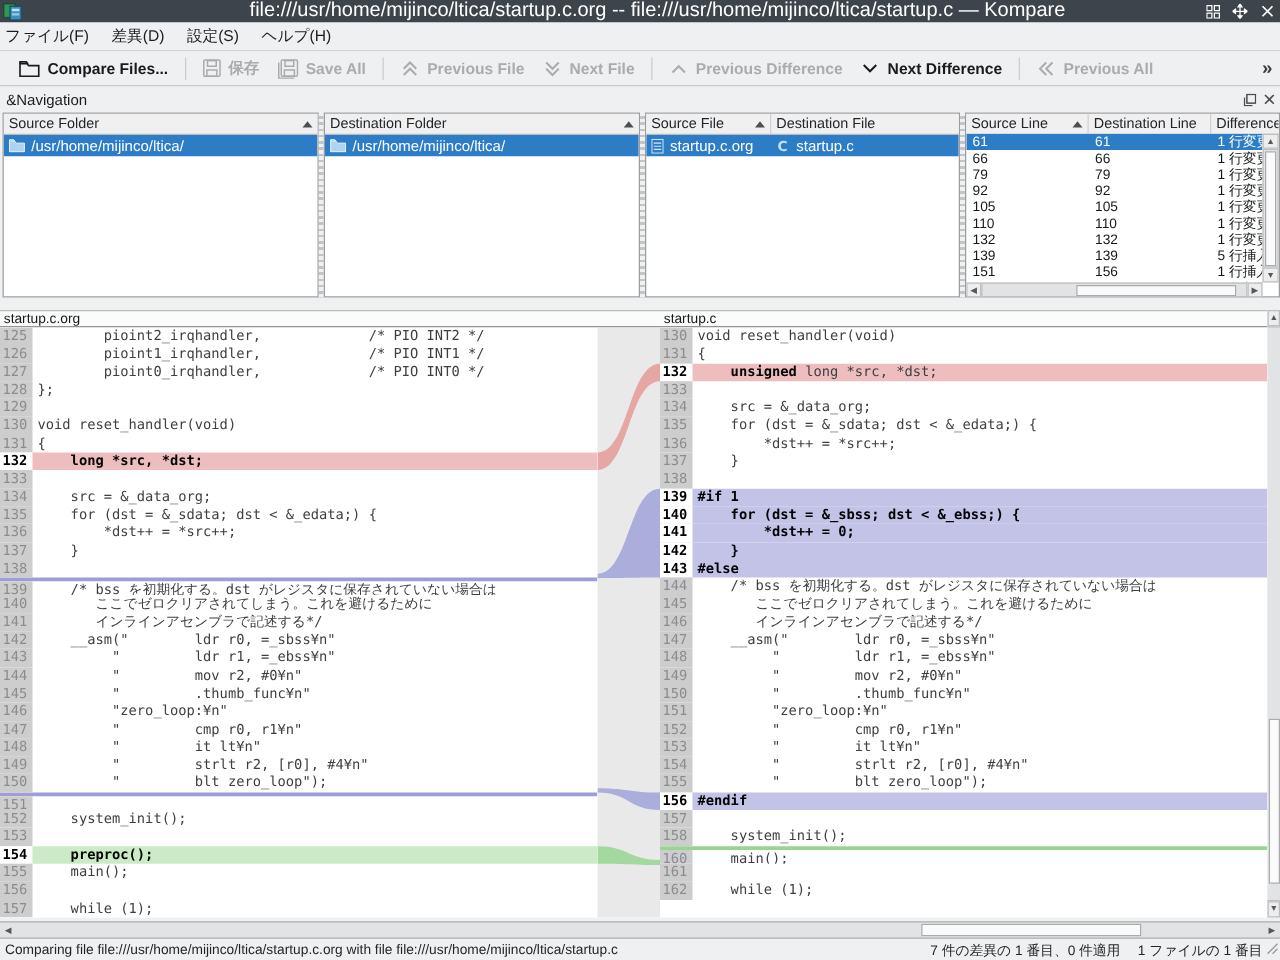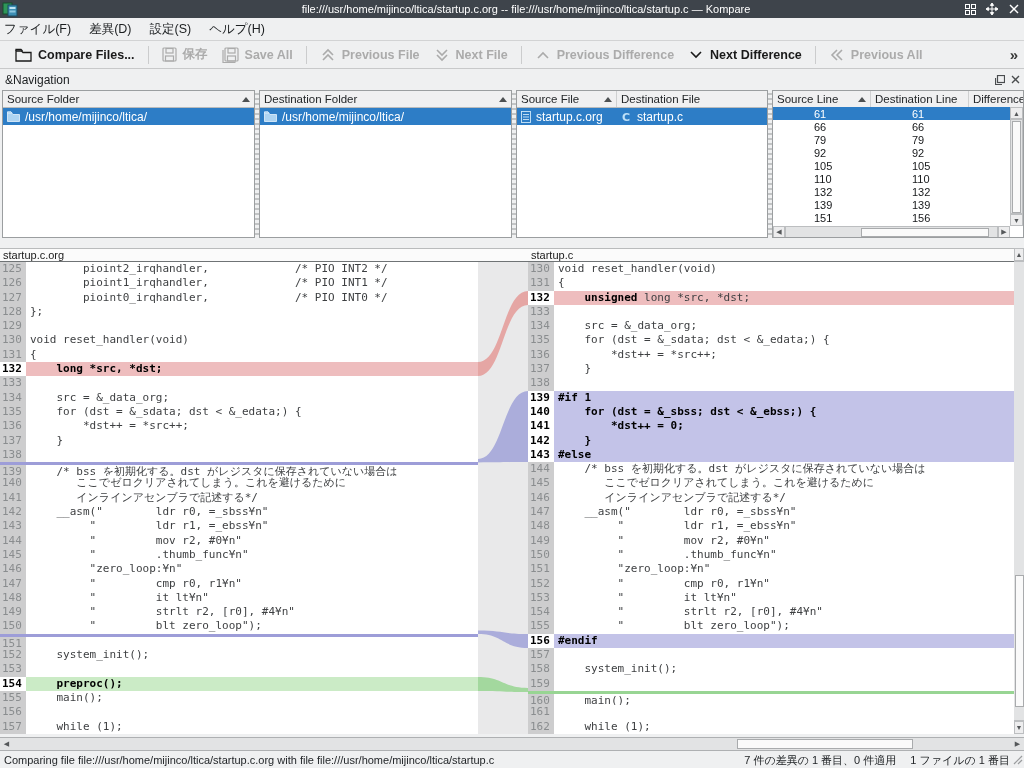--- a/index.html
+++ b/index.html
@@ -1,21 +1,21 @@
 <!DOCTYPE html>
 <html style="--titlebar-bg: #3e444b; --selection: #2d7dc6; --changed-bg: #eebdbe; --inserted-bg: #c3c3e8; --deleted-bg: #cbebc6; --changed-conn: #e5a6a4; --inserted-conn: #abaddb; --deleted-conn: #a3d89e; --inserted-line: #9d9dd8; --deleted-line: #98d593;"><head>
 <meta charset="utf-8">
 <style>
   html,body{margin:0;padding:0;}
   body{width:1024px;height:768px;overflow:hidden;font-family:"Liberation Sans","DejaVu Sans",sans-serif;background:#eff0f1;}
   #app{position:relative;width:1024px;height:768px;background:var(--window-bg,#eff0f1);overflow:hidden;}
 
   
   #titlebar{position:absolute;top:0;left:0;right:0;height:18px;background:var(--titlebar-bg,#3e444b);display:flex;align-items:center;}
-  #titlebar .title{position:absolute;left:0;right:0;text-align:center;color:#fff;font-size:11px;white-space:nowrap;margin-left:28px;}
+  #titlebar .title{position:absolute;left:0;right:0;text-align:center;color:#fff;font-size:16px;white-space:nowrap;margin-left:28px;}
   #app-icon{position:absolute;left:2px;top:1px;width:16px;height:16px;}
   #win-controls{position:absolute;right:3px;top:2px;display:flex;gap:8px;}
   #win-controls .wbtn{width:14px;height:14px;display:flex;align-items:center;justify-content:center;}
 
   
   #menubar{position:absolute;top:18px;left:0;right:0;height:22px;background:#eff0f1;border-bottom:1px solid #d2d3d4;display:flex;align-items:center;gap:18px;padding-left:4px;font-size:12.5px;color:#1b1e20;}
   #menubar .mitem{cursor:default;}
 
   
   #toolbar{position:absolute;top:41px;left:0;right:0;height:27px;background:#eff0f1;border-bottom:1px solid #c8c9ca;display:flex;align-items:center;padding-left:8px;}
@@ -36,21 +36,21 @@
   .phead .hcell{display:flex;align-items:center;height:100%;padding-left:4px;box-sizing:border-box;border-right:1px solid #cfd0d1;overflow:hidden;white-space:nowrap;flex:none;}
   .phead .hcell:last-child{border-right:none;flex:1;}
   .sort{width:0;height:0;border-left:4px solid transparent;border-right:4px solid transparent;border-bottom:5px solid #4d5052;margin-left:auto;margin-right:4px;flex:none;}
   .prow{display:flex;align-items:center;height:17px;font-size:12px;color:#232629;}
   .prow.selected{background:var(--selection,#2d7dc6);color:#fff;}
   .prow .icon{margin:0 5px 0 4px;flex:none;display:flex;}
   .pcell{display:flex;align-items:center;overflow:hidden;white-space:nowrap;flex:none;height:100%;}
 
   
   #p4-rows{position:absolute;top:16px;left:0;right:13px;height:119px;overflow:hidden;}
-  .nrow{display:flex;height:13px;font-size:11px;color:#16181a;align-items:center;padding-left:36px;}
+  .nrow{display:flex;height:13px;font-size:11px;color:#16181a;align-items:center;}
   .nrow.selected{background:var(--selection,#2d7dc6);color:#fff;}
   .ncell{overflow:hidden;white-space:nowrap;box-sizing:border-box;flex:none;padding-left:5px;}
   .ncell.c0{width:98px;}
   .ncell.c1{width:98px;}
   .ncell.c2{width:44px;}
 
   
   .sb-arrow{position:absolute;display:flex;align-items:center;justify-content:center;font-size:7px;color:#55585a;background:#ededee;border:1px solid #bcbec0;box-sizing:border-box;}
   .sb-track{position:absolute;background:#e2e3e4;border:1px solid #bcbec0;box-sizing:border-box;}
   .sb-thumb{position:absolute;background:#fafafa;border:1px solid #a9abad;box-sizing:border-box;}
@@ -637,24 +637,20 @@
             <div class="ct">#endif</div>
           </div>
           <div class="crow n">
             <div class="num">157</div>
             <div class="ct"></div>
           </div>
           <div class="crow n">
             <div class="num">158</div>
             <div class="ct">    system_init();</div>
           </div>
-          <div class="crow n">
-            <div class="num">159</div>
-            <div class="ct"></div>
-          </div>
           <div class="crow n m-del">
             <div class="num">160</div>
             <div class="ct">    main();</div>
           </div>
           <div class="crow n">
             <div class="num">161</div>
             <div class="ct"></div>
           </div>
           <div class="crow n">
             <div class="num">162</div>

